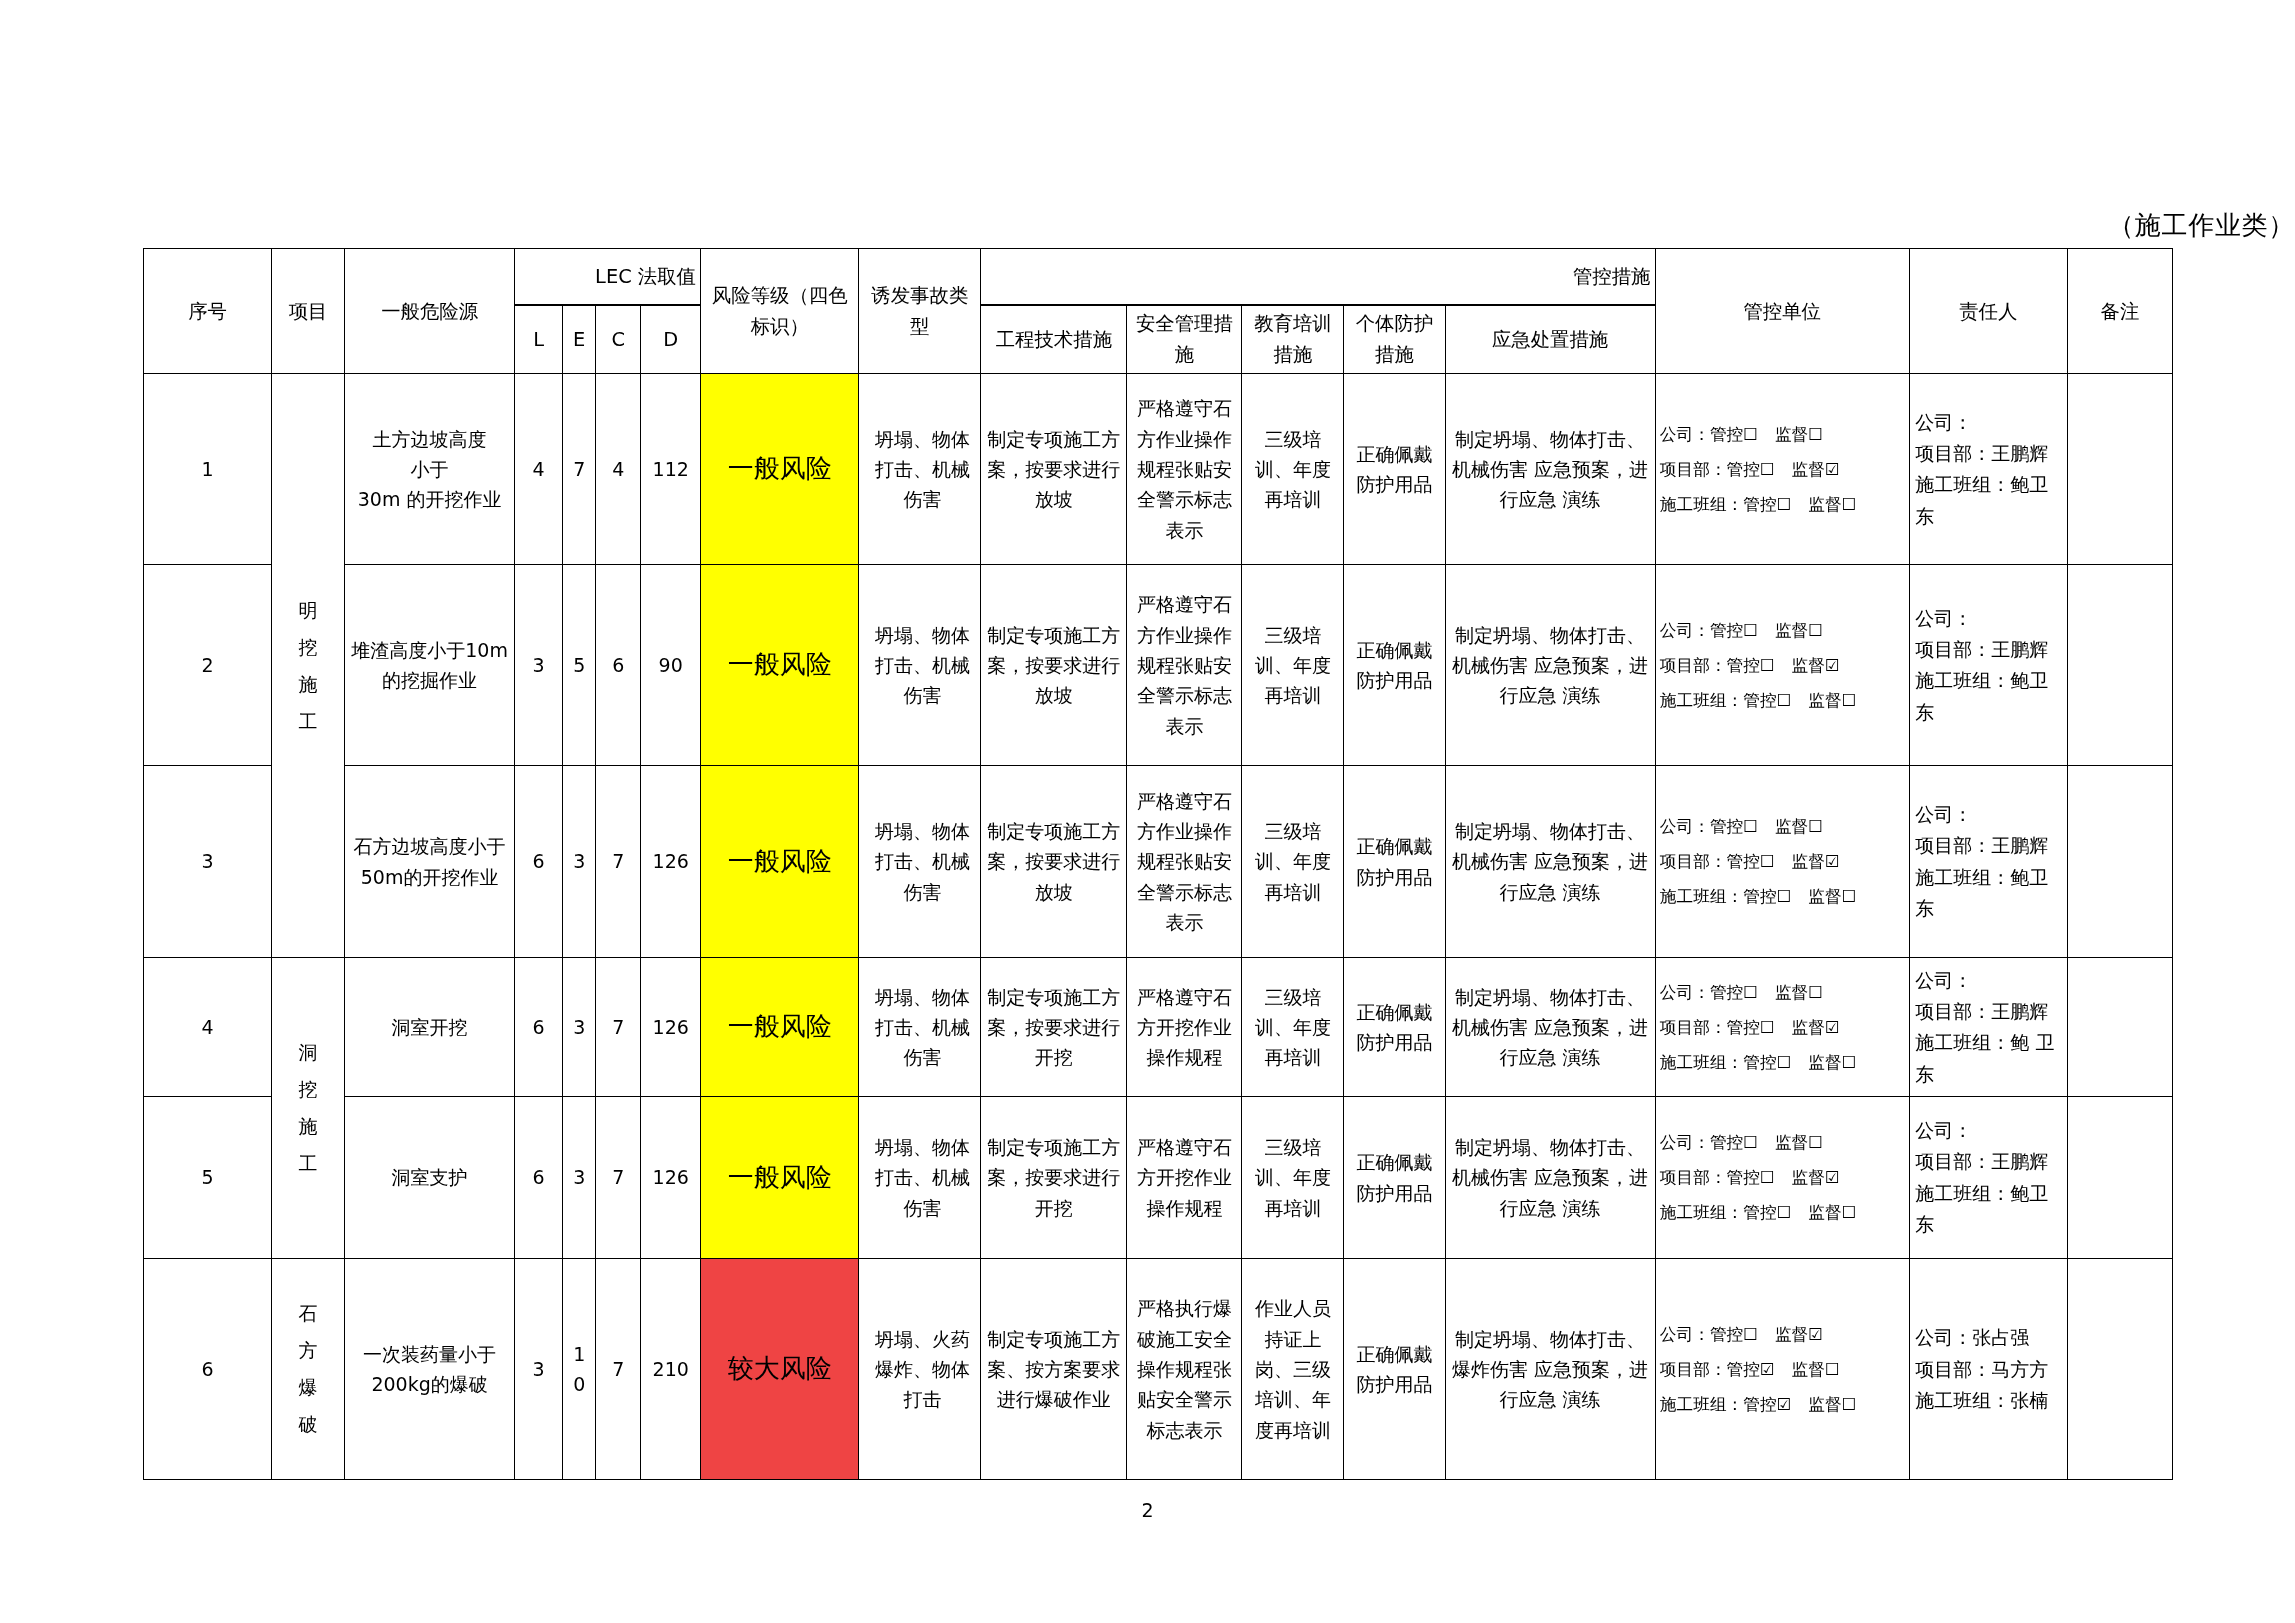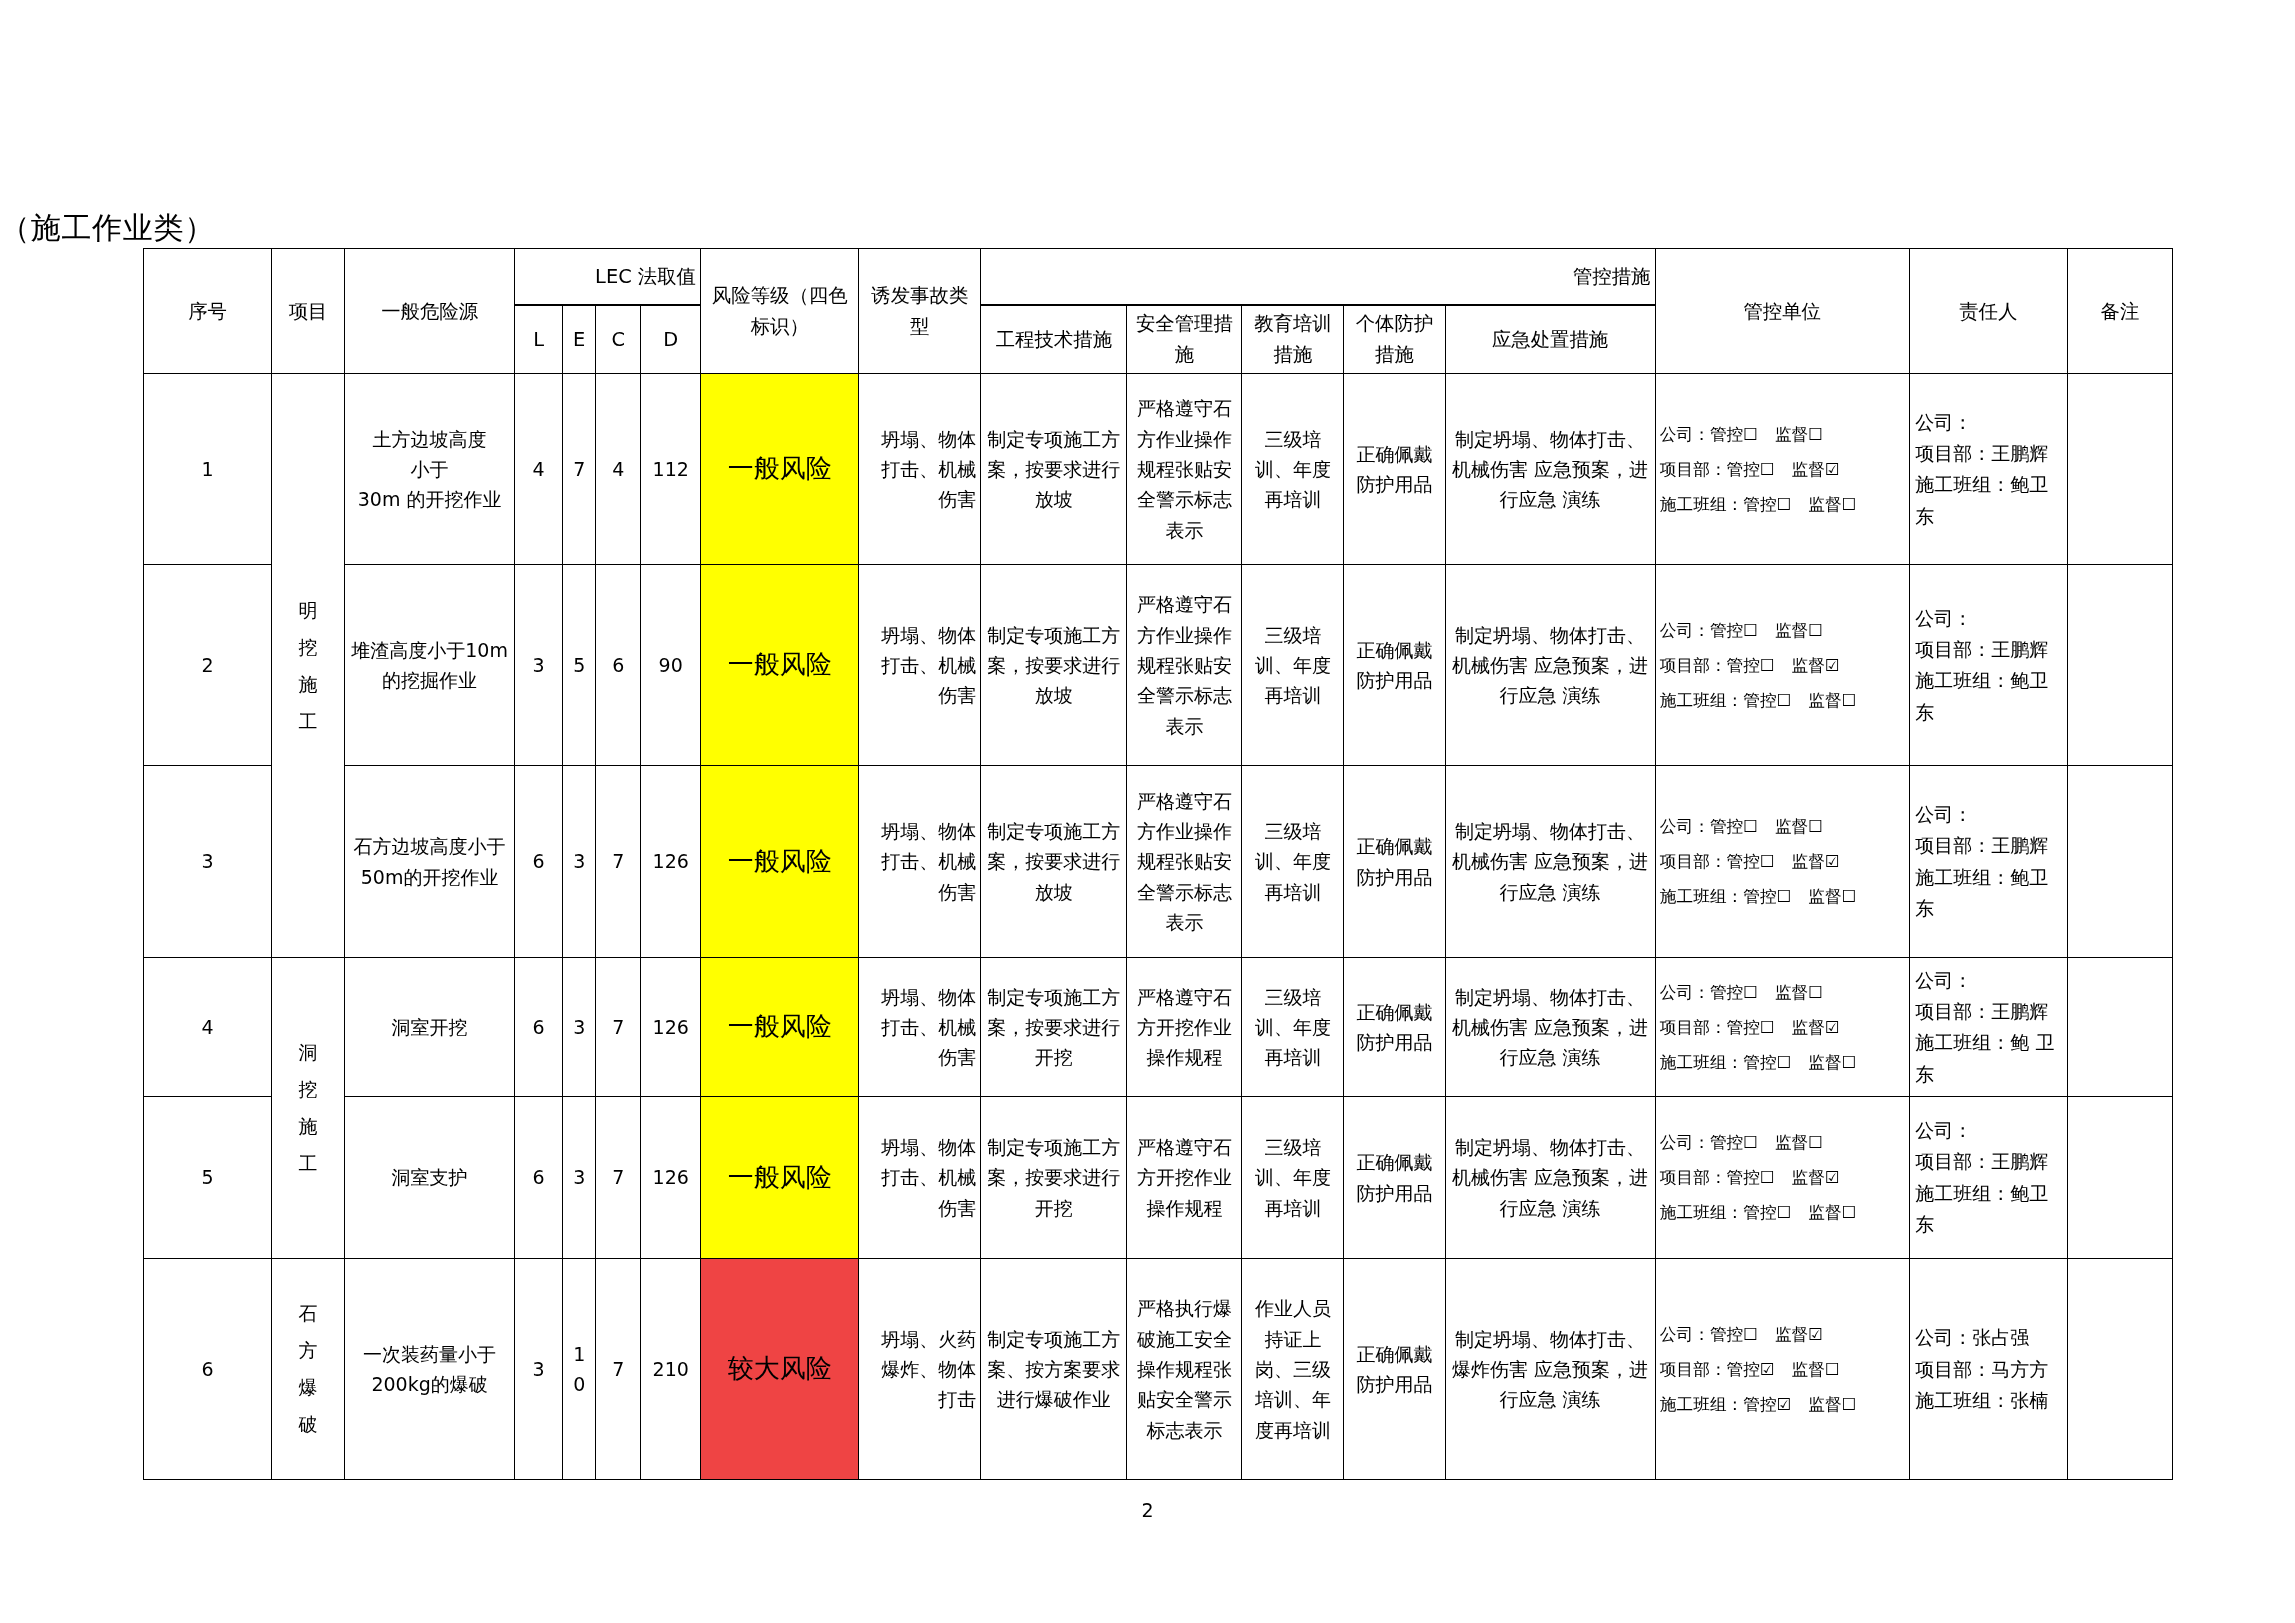--- a/index.html
+++ b/index.html
@@ -10,39 +10,39 @@
     font-family:"DejaVu Sans","Liberation Sans",sans-serif;
     color:#000;
     overflow:hidden;
   }
   .doc-title{
     position:absolute;top:126px;left:0;width:100%;
     text-align:center;font-size:36px;font-weight:bold;letter-spacing:1.4px;
   }
   .doc-subtitle{
     position:absolute;top:208px;left:0;width:100%;
-    text-align:left;font-size:30px;font-weight:normal;letter-spacing:0.7px;
+    text-align:right;font-size:26px;font-weight:normal;letter-spacing:0.7px;
   }
   table.risk-table{
     position:absolute;left:143px;top:248px;
     width:2030px;
     border-collapse:collapse;table-layout:fixed;
   }
   .risk-table th,.risk-table td{
     border:1.4px solid #000;
     padding:2.8px 4.2px;
     text-align:center;vertical-align:middle;
     font-size:19px;font-weight:normal;
     line-height:1.6;
     word-break:break-word;
     overflow:hidden;
   }
   .risk-table th{font-size:19.4px;}
   .risk-table th.group-head{border-bottom:2.8px solid #000;text-align:right;}
-  td.cell-accident{text-align:right;padding-left:9.7px;padding-right:4.2px;}
+  td.cell-accident{text-align:center;padding-left:9.7px;padding-right:4.2px;}
   td.cell-unit{
     text-align:left;white-space:pre-line;
     font-size:16.7px;line-height:2.1;
     padding:4.2px 2.8px 4.2px 4.2px;
     margin-left:8px;
   }
   td.cell-owner{
     text-align:left;white-space:pre-line;
     font-size:19px;line-height:1.65;
     padding:4.2px 5.6px;

